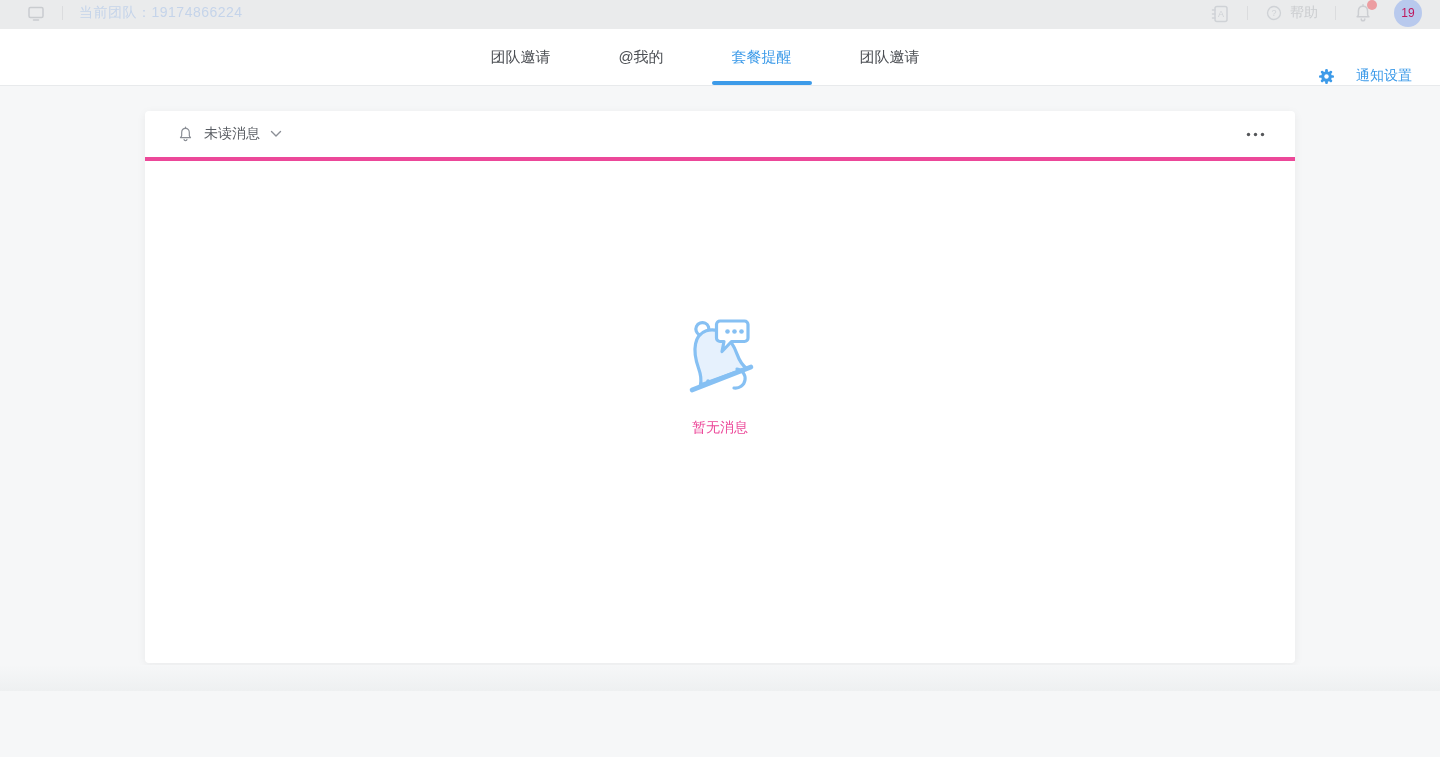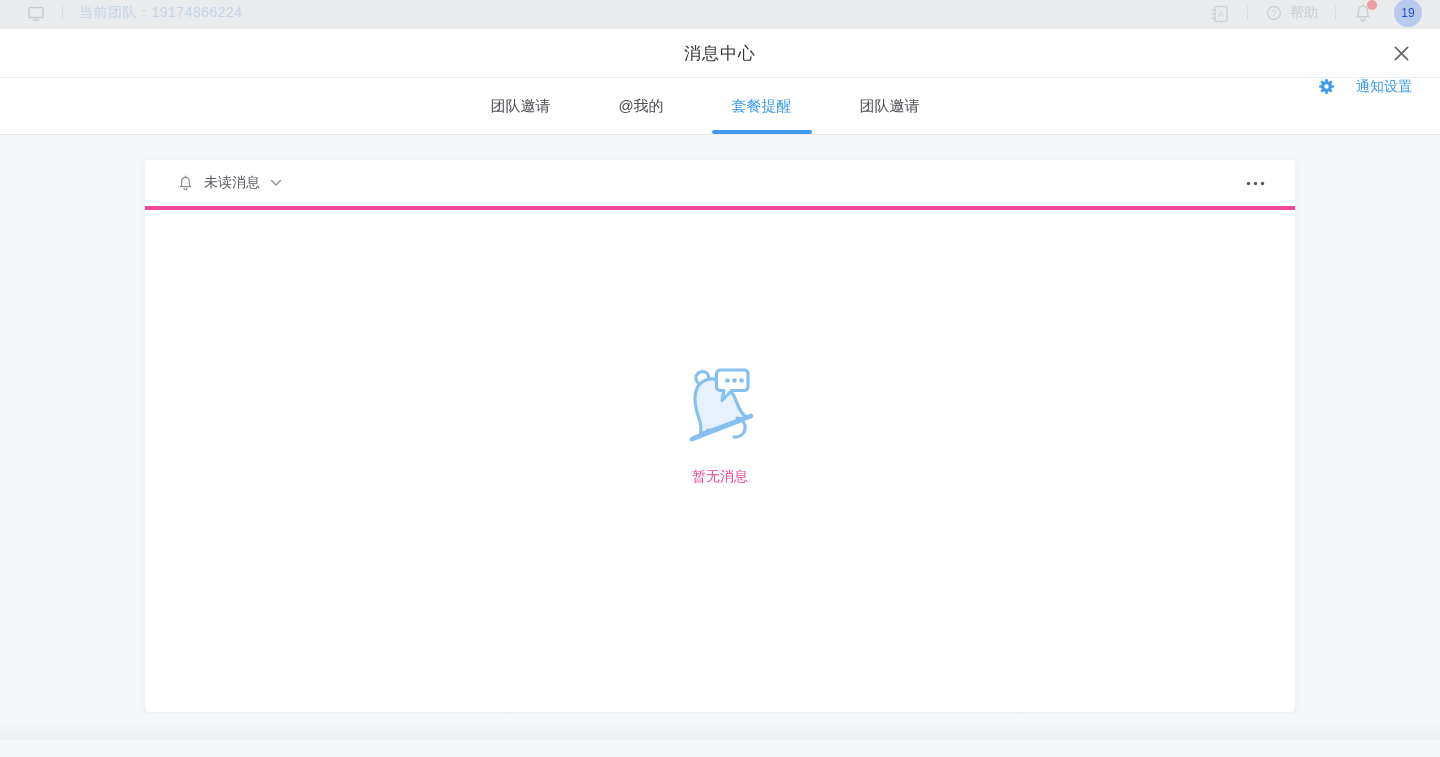--- a/index.html
+++ b/index.html
@@ -27,21 +27,21 @@
   .tb-right { margin-left: auto; display: flex; align-items: center; z-index: 1; }
   .tb-right .tb-div { margin: 0 17px; }
   .tb-help { display: flex; align-items: center; gap: 7px; font-size: 14px; color: #cbcdd0; }
   .tb-bell-wrap { position: relative; margin-right: 21px; display: flex; }
   .tb-badge {
     position: absolute; top: -3px; right: -4px;
     width: 10px; height: 10px; border-radius: 50%; background: #ec9da1;
   }
   .avatar {
     width: 28px; height: 28px; border-radius: 50%;
-    background: #b8c9ed; color: #1d4ed8; font-size: 12px;
+    background: #b8c9ed; color: #be185d; font-size: 12px;
     display: flex; align-items: center; justify-content: center;
   }
 
   
   .drawer-title-row {
     height: 49px; background: #ffffff; border-bottom: 1px solid #ecedef;
     display: flex; align-items: center; justify-content: center; position: relative;
   }
   .drawer-title { font-size: 17px; font-weight: 400; color: #2f3236; letter-spacing: 1px; }
   .close-btn {
@@ -59,21 +59,21 @@
     display: flex; align-items: center; height: 100%; cursor: pointer;
   }
   .tab.active { color: #3D9BE9; }
   .tab-underline {
     display: none; position: absolute; bottom: 0; left: 50%; transform: translateX(-50%);
     width: 100px; height: 4px; border-radius: 2px; background: #3D9BE9;
   }
   .tab.active .tab-underline { display: block; }
   .notif-btn {
     position: absolute; right: 28px; top: 0; height: 100%;
-    display: flex; align-items: flex-start; gap: 21px;
+    display: flex; align-items: flex-end; gap: 21px;
     color: #3D9BE9; font-size: 14px;
   }
 
   
   .drawer-body { position: relative; height: 605px; background: #f6f7f8; }
   .card {
     width: 1150px; height: 552px; margin: 0 auto; position: relative; top: 25px;
     background: #ffffff; border-radius: 4px;
     box-shadow: 0 2px 10px rgba(31,35,41,.06);
   }
@@ -137,28 +137,20 @@
         <path d="M8.2 16 a1.8 1.8 0 0 0 3.6 0" fill="none" stroke="#ccced2" stroke-width="1.5" stroke-linecap="round"></path>
       </svg>
       <span class="tb-badge"></span>
     </span>
     <span class="avatar">19</span>
   </div>
 </header>
 
 <section>
 
-  <div class="drawer-title-row">
-    <h1 class="drawer-title">消息中心</h1>
-    <button class="close-btn">
-      <svg width="17" height="17" viewBox="0 0 18 18">
-        <path d="M2.5 2.5 L15.5 15.5 M15.5 2.5 L2.5 15.5" stroke="#5f6368" stroke-width="1.7" stroke-linecap="round"></path>
-      </svg>
-    </button>
-  </div>
 
   <div class="tabs-row">
     <nav class="tabs">
       <div class="tab">
         <span>团队邀请</span>
 
       </div>
       <div class="tab">
         <span>@我的</span>
 

